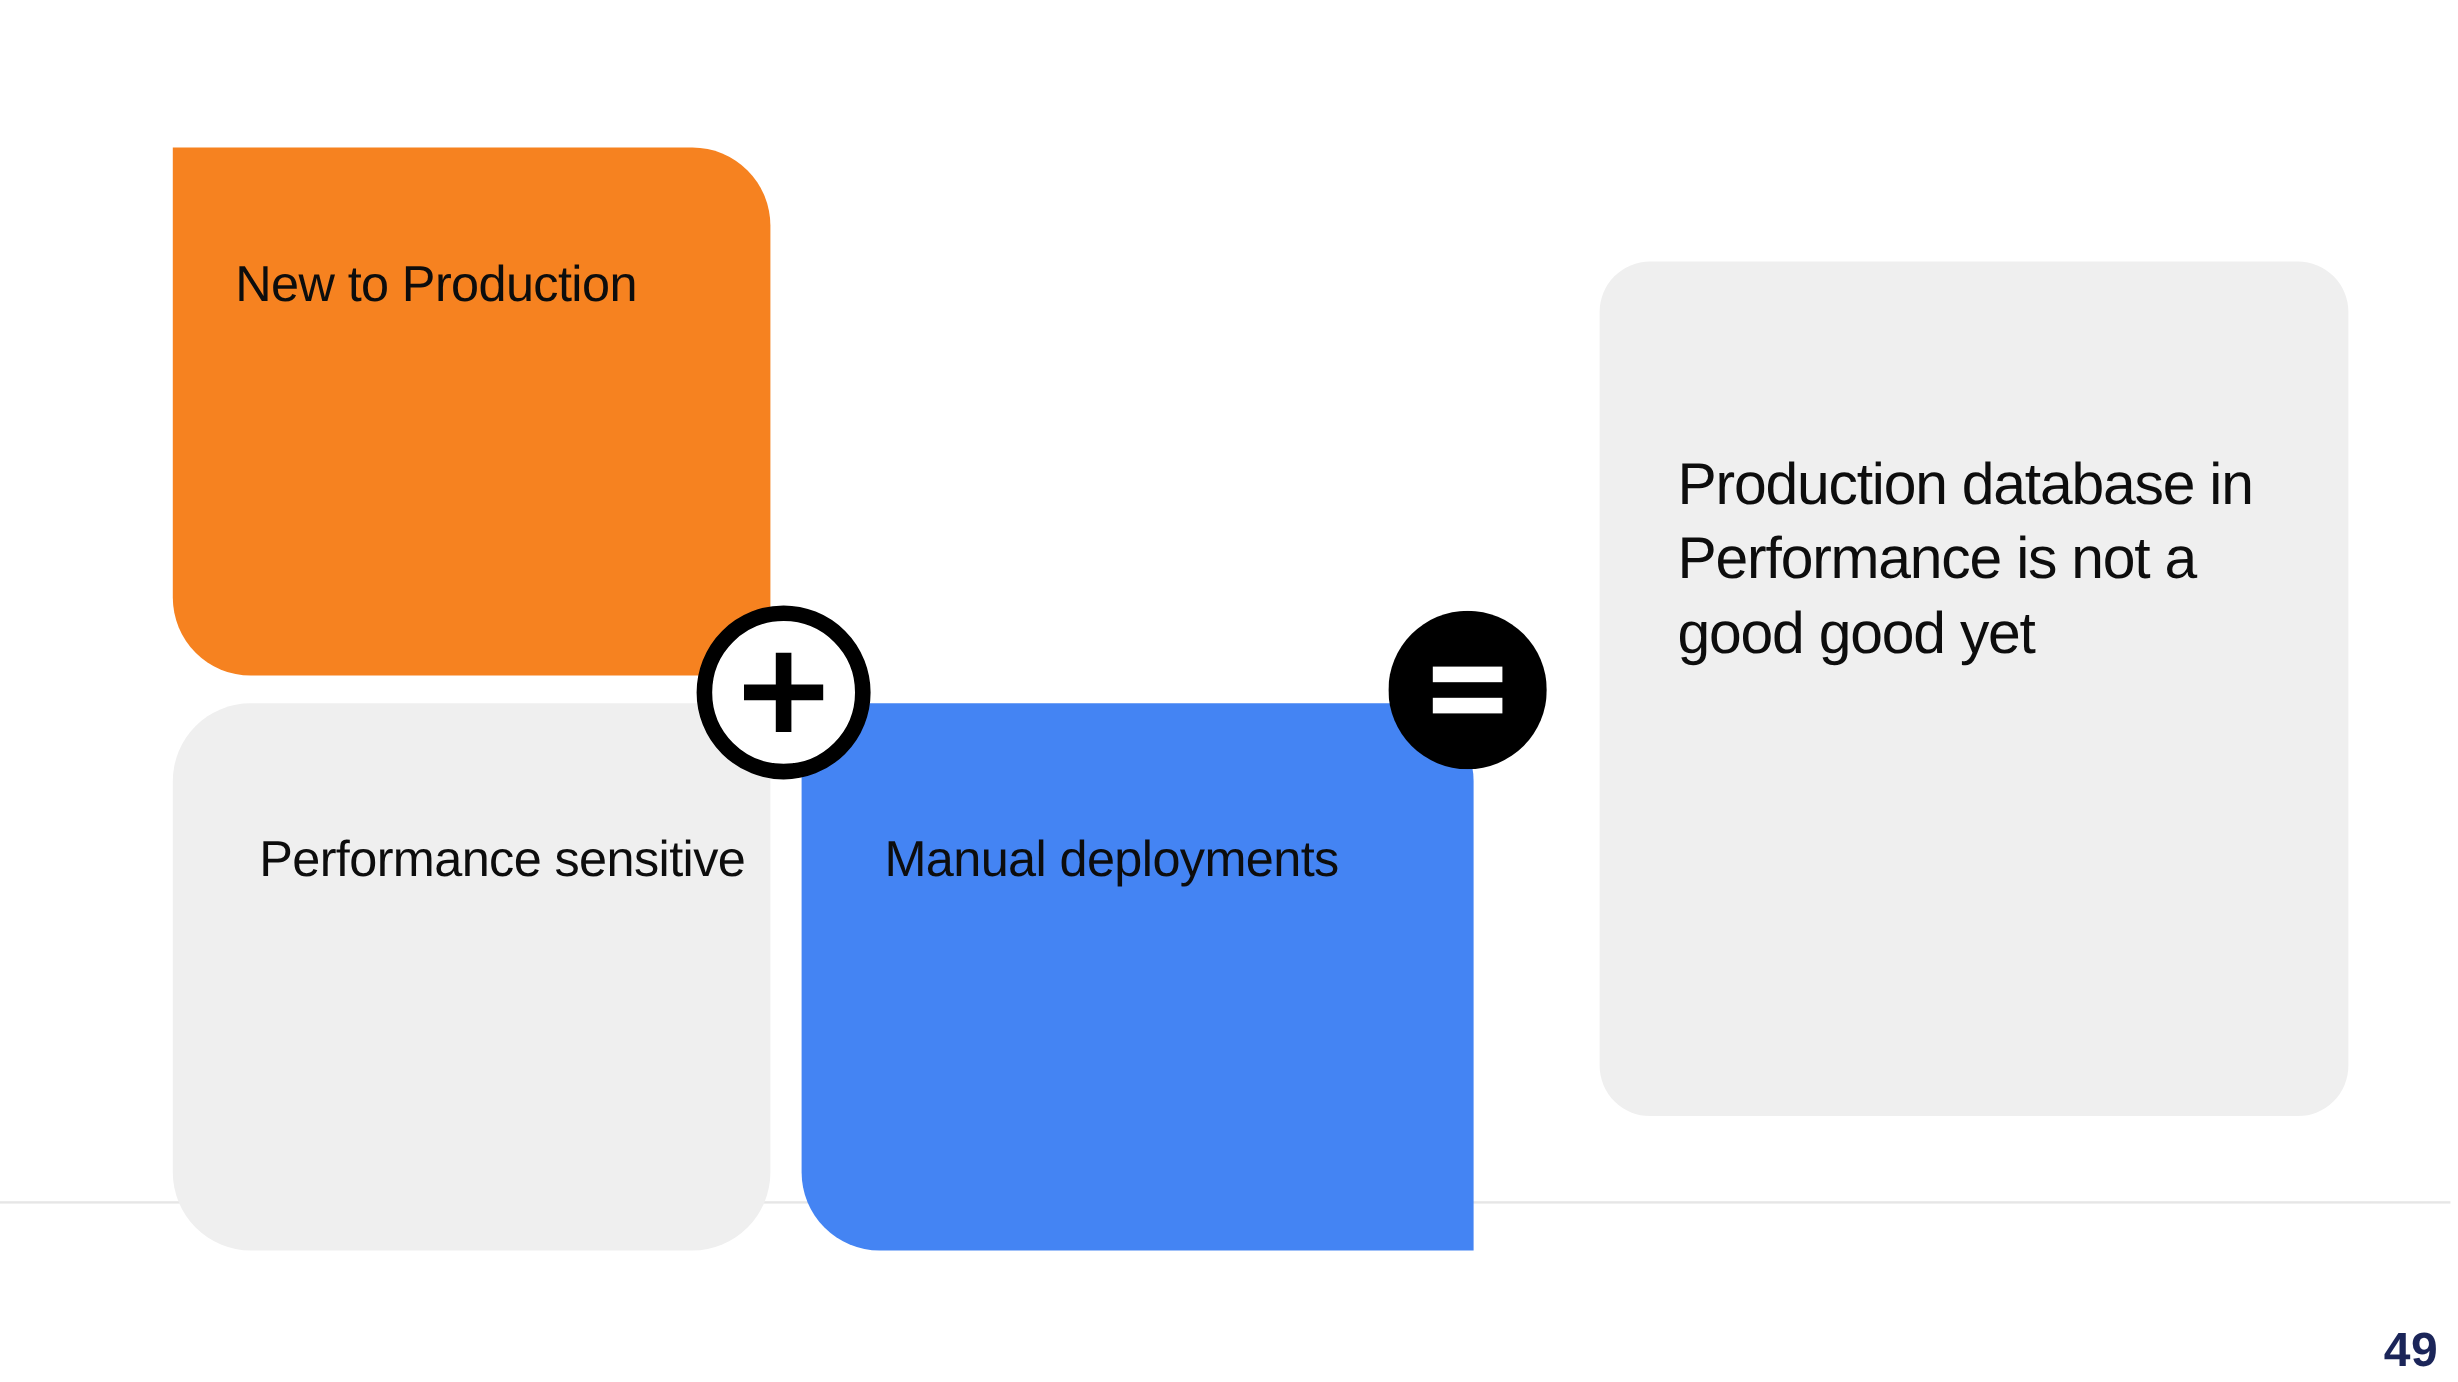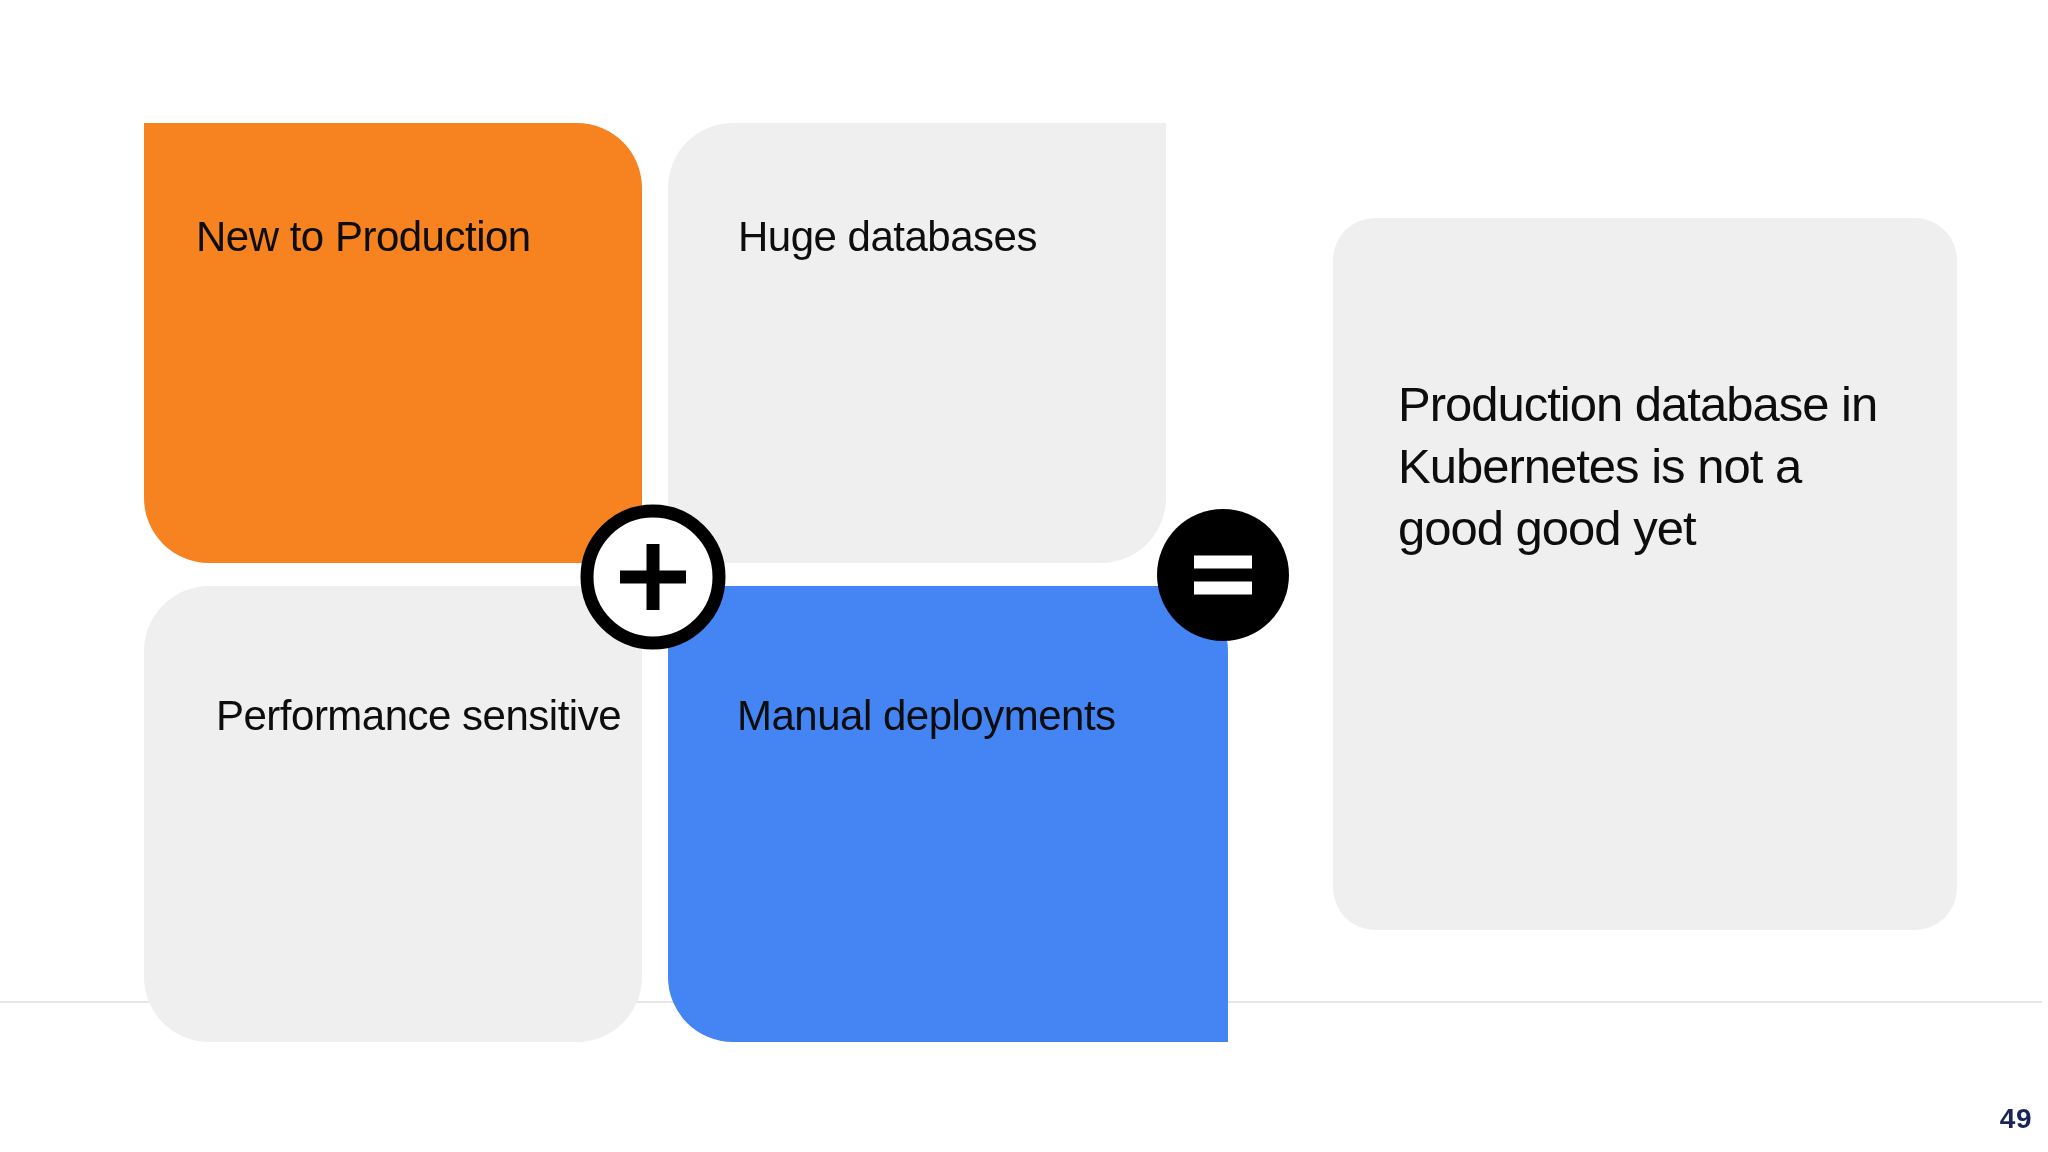--- a/index.html
+++ b/index.html
@@ -67,39 +67,36 @@
     left: 65px; top: 155px;
     font-size: 49px;
     letter-spacing: -1px;
     line-height: 62px;
     color: #0d0d0d;
   }
   .page-number {
     position: absolute;
     top: 1103px;
     right: 16px;
-    font-size: 28px;
+    font-size: 40px;
     font-weight: 700;
     letter-spacing: 0.5px;
   }
 </style>
 </head>
 <body>
 
 <div class="slide">
 
   <div class="divider"></div>
 
   <div class="card card-nk" style="background-color: rgb(246, 130, 32);">
     <span class="label">New to Production</span>
   </div>
 
-  <div class="card card-hd" style="background-color: rgb(239, 239, 239);">
-    <span class="label">Huge databases</span>
-  </div>
 
   <div class="card card-ps" style="background-color: rgb(239, 239, 239);">
     <span class="label">Performance sensitive</span>
   </div>
 
   <div class="card card-md" style="background-color: rgb(68, 132, 243);">
     <span class="label">Manual deployments</span>
   </div>
 
   <svg class="op-icon op-plus" viewBox="0 0 146 146" aria-hidden="true">
@@ -110,20 +107,20 @@
 
   <svg class="op-icon op-equals" viewBox="0 0 132 132" aria-hidden="true">
     <circle cx="66" cy="66" r="66" fill="#000000"></circle>
     <rect x="37" y="46.5" width="58" height="13" fill="#ffffff"></rect>
     <rect x="37" y="72.5" width="58" height="13" fill="#ffffff"></rect>
   </svg>
 
   <div class="result-card" style="background-color: rgb(239, 239, 239);">
     <div class="result-text">
       <div>Production database in</div>
-      <div>Kubernetes is not a</div>
+      <div>Performance is not a</div>
       <div>good good yet</div>
     </div>
   </div>
 
   <div class="page-number" style="color: rgb(27, 37, 89);">49</div>
 
 </div>
 
 </body></html>

